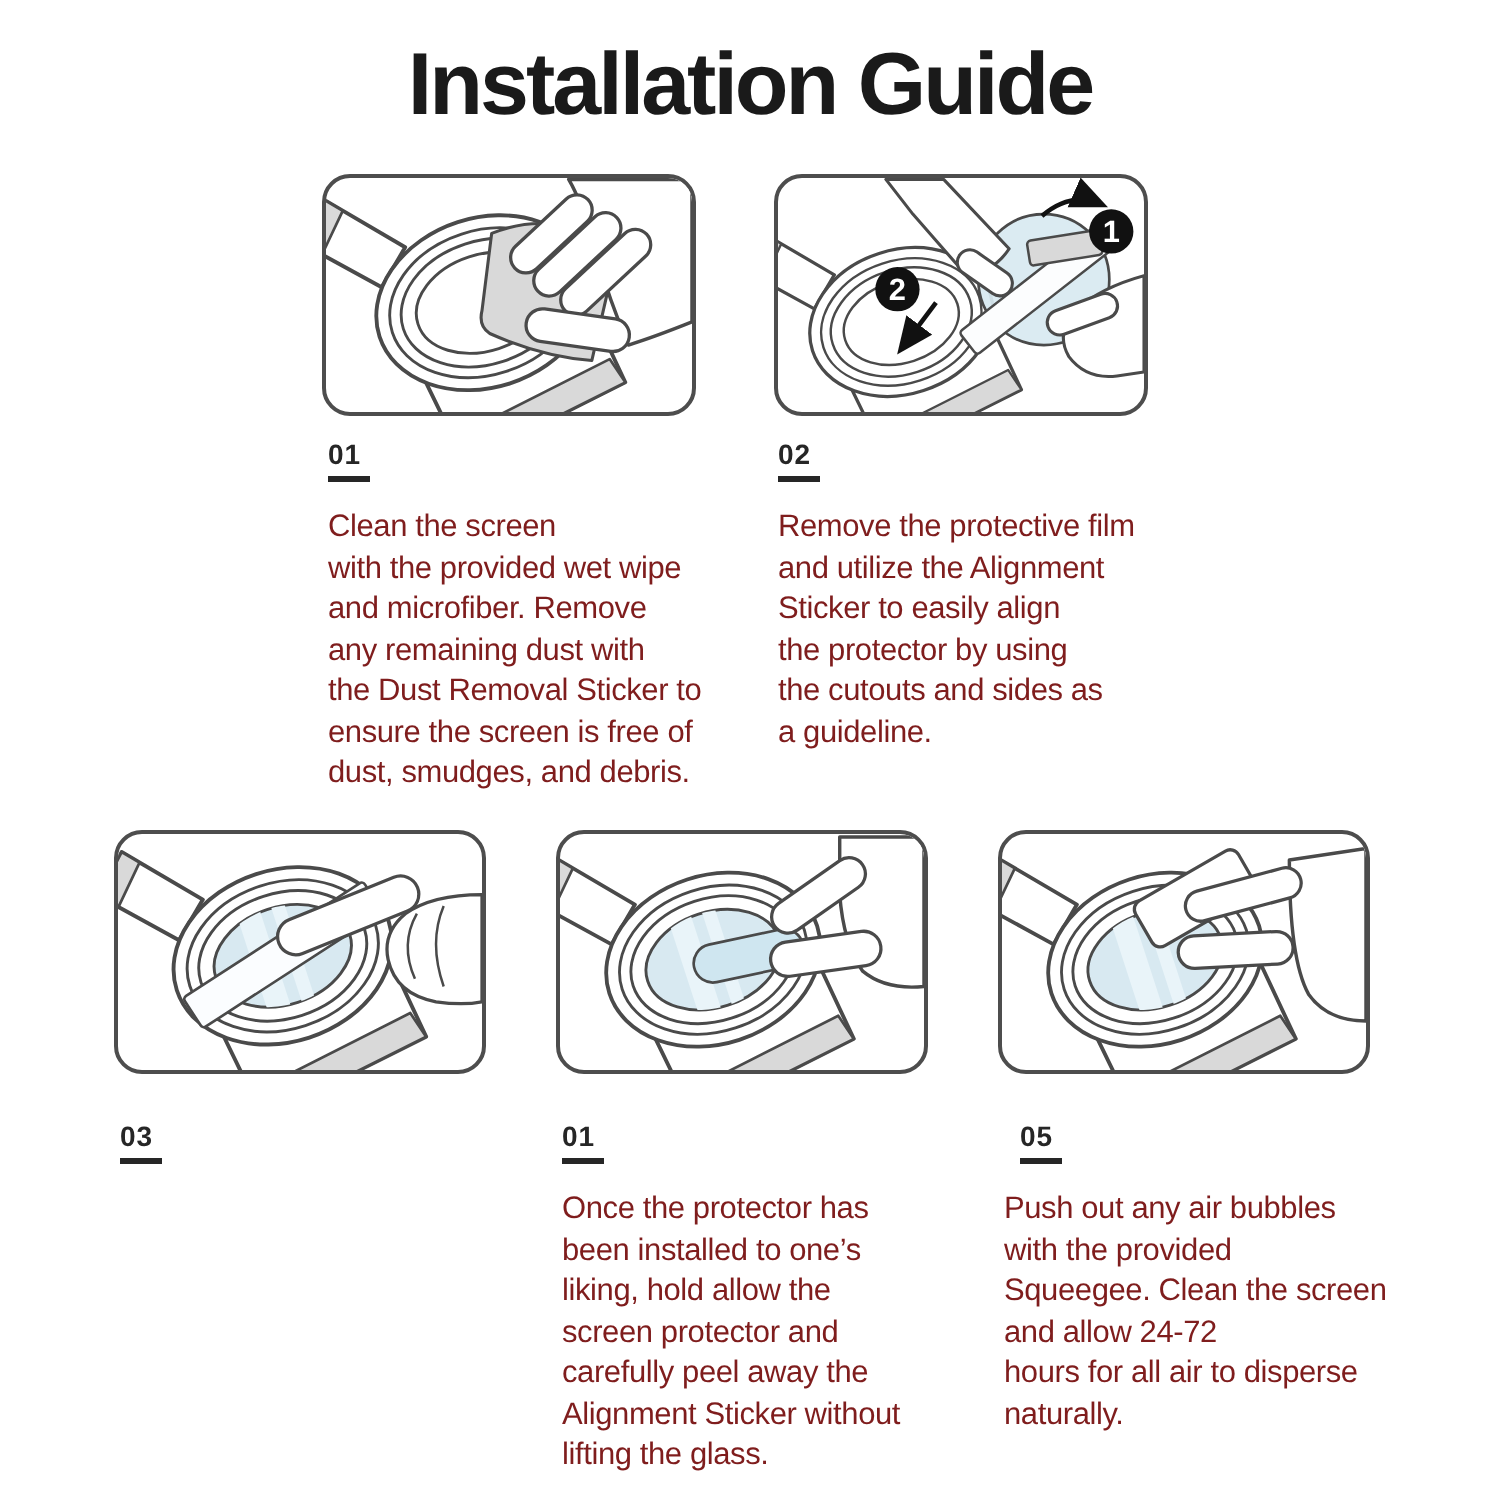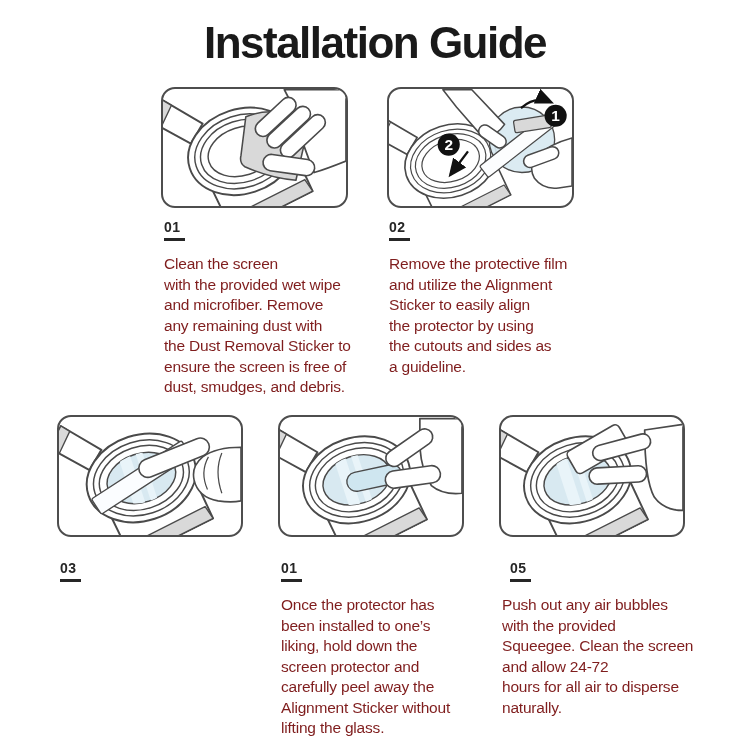--- a/index.html
+++ b/index.html
@@ -180,21 +180,21 @@
 ensure the screen is free of
 dust, smudges, and debris.</p>
   <p class="step-text txt2">Remove the protective film
 and utilize the Alignment
 Sticker to easily align
 the protector by using
 the cutouts and sides as
 a guideline.</p>
   <p class="step-text txt4">Once the protector has
 been installed to one’s
-liking, hold down the
+liking, hold allow the
 screen protector and
 carefully peel away the
 Alignment Sticker without
 lifting the glass.</p>
   <p class="step-text txt5">Push out any air bubbles
 with the provided
 Squeegee. Clean the screen
 and allow 24-72
 hours for all air to disperse
 naturally.</p>

